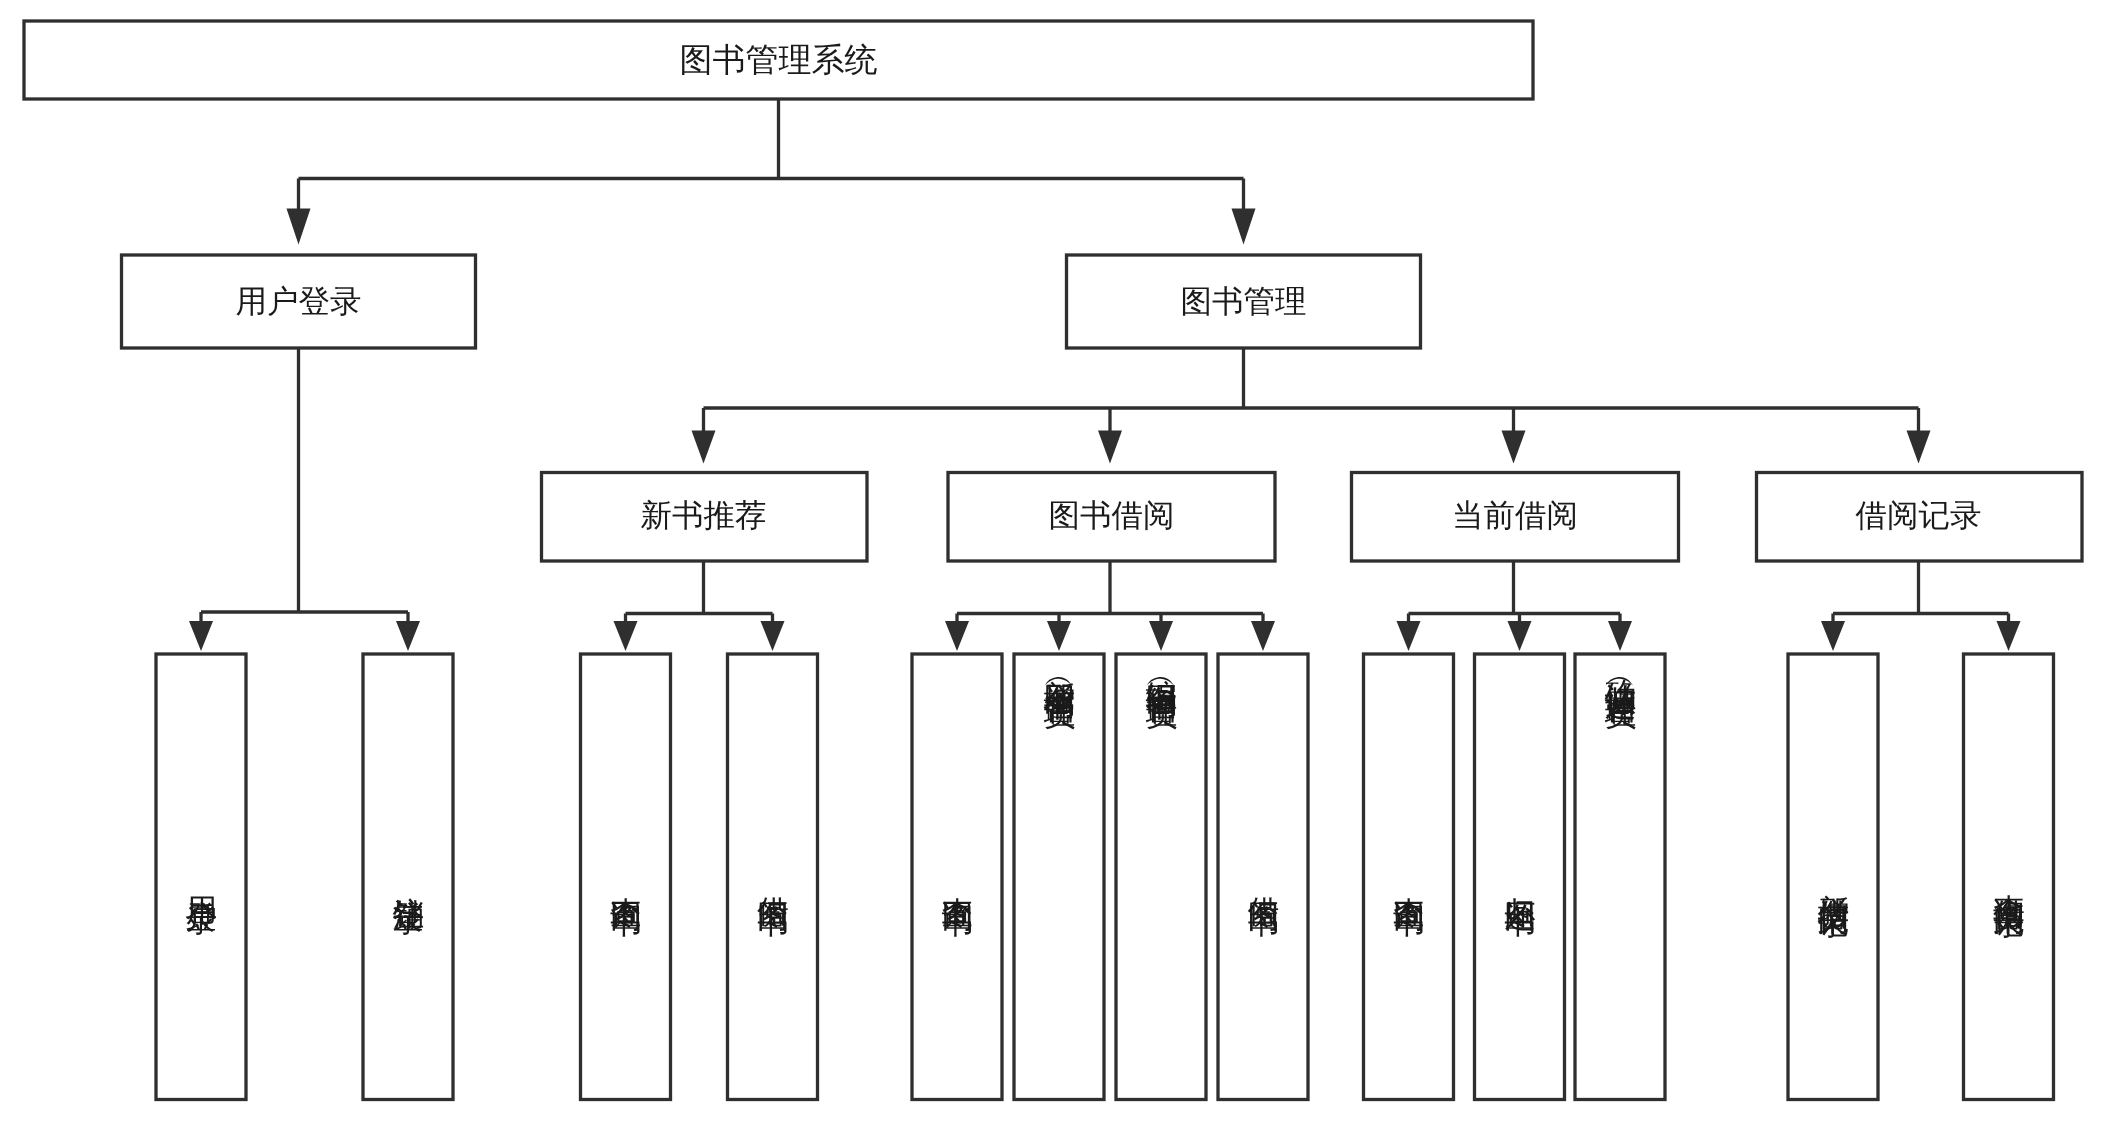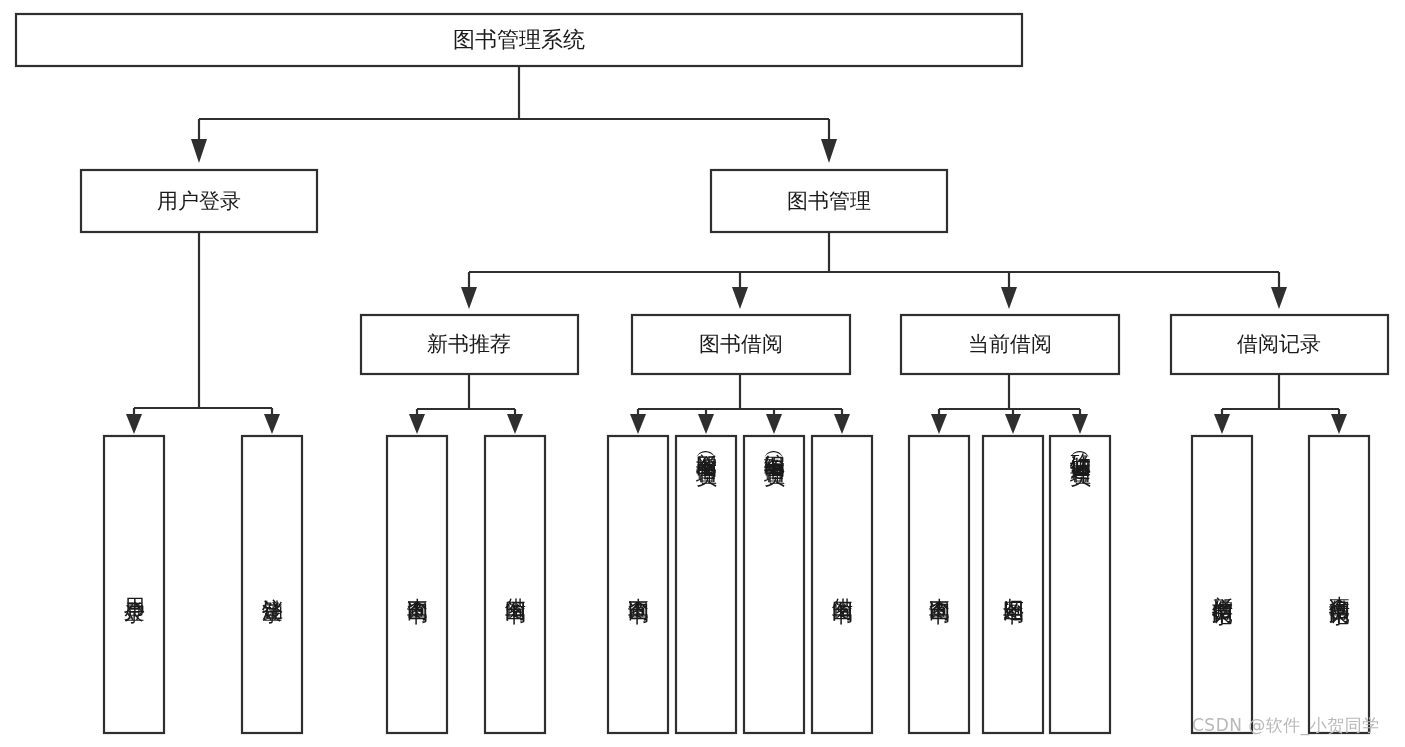--- a/index.html
+++ b/index.html
@@ -243,15 +243,14 @@
   <div class="leaf-label-box" style="left:1050px; top:436px; width:60px; height:297px; align-items:flex-start;">
     <span class="leaf-label-text">确认归还（管理员）</span>
   </div>
   <div class="leaf-label-box" style="left:1192px; top:436px; width:60px; height:297px;">
     <span class="leaf-label-text">新增借阅记录</span>
   </div>
   <div class="leaf-label-box" style="left:1309px; top:436px; width:60px; height:297px;">
     <span class="leaf-label-text">查询借阅记录</span>
   </div>
 
-  <div class="watermark" style="left:1192px; top:714px;">CSDN @软件_小贺同学</div>
 
 </div>
 
 </body></html>

